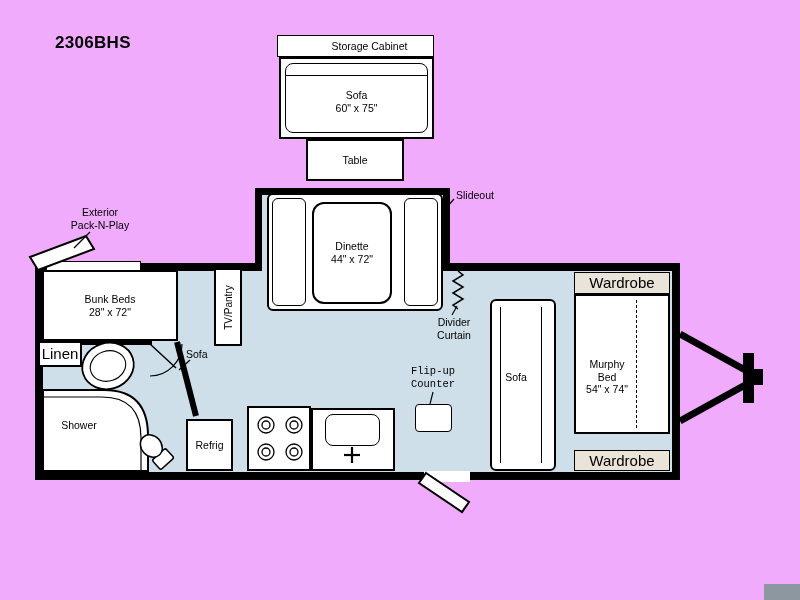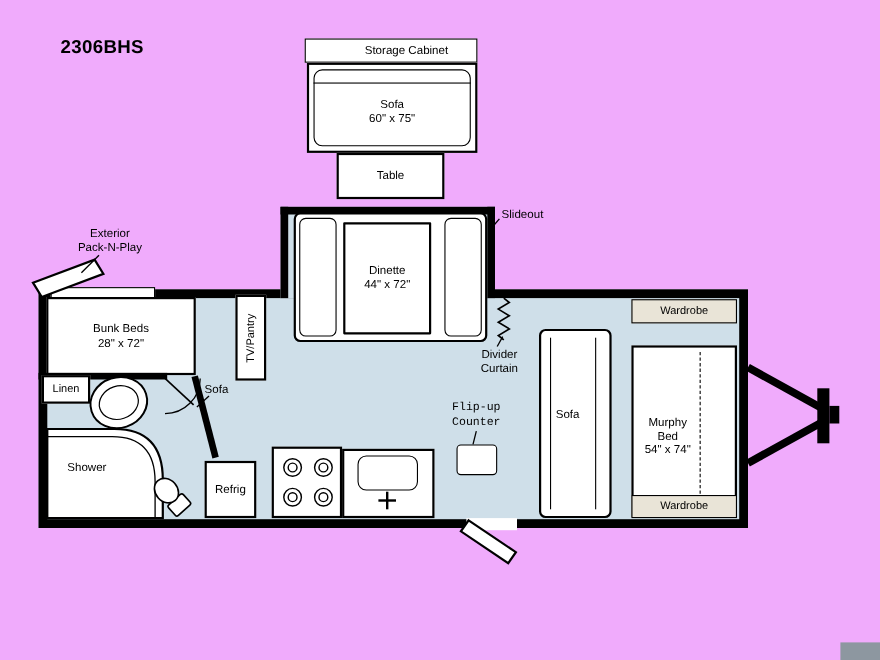--- a/index.html
+++ b/index.html
@@ -4,21 +4,21 @@
 <style>
   html,body{margin:0;padding:0;background:#fff;}
   .stage{position:relative;width:800px;height:600px;background:#f0abfc;
          font-family:"Liberation Sans",sans-serif;color:#000;overflow:hidden;}
   .abs{position:absolute;box-sizing:border-box;}
   .z1{z-index:1}.z2{z-index:2}.z3{z-index:3}.z4{z-index:4}.z5{z-index:5}.z6{z-index:6}
   .white-box{background:#fff;border:2px solid #000;}
   .thin-box{background:#fff;border:1.5px solid #000;padding-left:28px;}
   .beige-box{background:#e9e4d7;border:1.5px solid #000;}
   .lbl{font-size:10.5px;line-height:1.2;}
-  .sm{font-size:10px;}
+  .sm{font-size:15px;}
   .ctr{display:flex;flex-direction:column;align-items:center;justify-content:center;text-align:center;}
   .lbl span{display:block;}
   .title{font-size:17px;font-weight:700;letter-spacing:.3px;}
   .floor{background:#cfdfe9;}
   .vlabel{transform:rotate(-90deg);white-space:nowrap;font-size:10px;}
   svg{position:absolute;left:0;top:0;pointer-events:none;}
 </style>
 </head>
 <body>
 
@@ -47,21 +47,21 @@
 
   <div class="abs floor z2" style="left:255px;top:188px;width:195px;height:83px;border:7px solid #000;border-bottom:none;"></div>
 
   <div class="abs z3" style="left:46px;top:261px;width:95px;height:12px;background:#fff;border:1.5px solid #000;"></div>
 
   <div class="abs z3" style="left:424px;top:471px;width:46px;height:11px;background:#fff;"></div>
 
   <div class="abs white-box z4" style="left:267px;top:193px;width:176px;height:118px;border-radius:6px;">
     <div class="abs" style="left:3px;top:3px;width:34px;height:108px;border:1.5px solid #000;border-radius:6px;"></div>
     <div class="abs" style="right:3px;top:3px;width:34px;height:108px;border:1.5px solid #000;border-radius:6px;"></div>
-    <div class="abs ctr" style="left:43px;top:7px;width:80px;height:102px;border:2px solid #000;border-radius:1px;">
+    <div class="abs ctr" style="left:43px;top:7px;width:80px;height:102px;border:2px solid #000;border-radius:12px;">
       <div class="lbl">
         <span>Dinette</span>
         <span>44" x 72"</span>
       </div>
     </div>
   </div>
 
   <div class="abs white-box ctr z4" style="left:42px;top:270px;width:136px;height:71px;">
     <div class="lbl">
       <span>Bunk Beds</span>
@@ -93,21 +93,21 @@
   <div class="abs white-box z4" style="left:490px;top:299px;width:66px;height:172px;border-radius:6px;">
     <div class="abs" style="left:8px;top:6px;bottom:6px;border-left:1.5px solid #000;"></div>
     <div class="abs" style="right:12px;top:6px;bottom:6px;border-left:1.5px solid #000;"></div>
     <div class="abs lbl" style="left:0;right:14px;top:70px;text-align:center;">Sofa</div>
   </div>
 
   <div class="abs beige-box ctr z4" style="left:574px;top:272px;width:96px;height:22px;">
     <span class="lbl sm">Wardrobe</span>
   </div>
 
-  <div class="abs white-box z4" style="left:574px;top:294px;width:96px;height:156px;margin-top:20px;">
+  <div class="abs white-box z4" style="left:574px;top:294px;width:96px;height:140px;">
     <div class="abs" style="left:60px;top:4px;bottom:4px;border-left:1.5px dashed #000;"></div>
     <div class="abs lbl" style="left:0;top:62px;width:62px;text-align:center;">
       <span>Murphy</span>
       <span>Bed</span>
       <span>54" x 74"</span>
     </div>
   </div>
 
   <div class="abs beige-box ctr z4" style="left:574px;top:450px;width:96px;height:21px;">
     <span class="lbl sm">Wardrobe</span>

